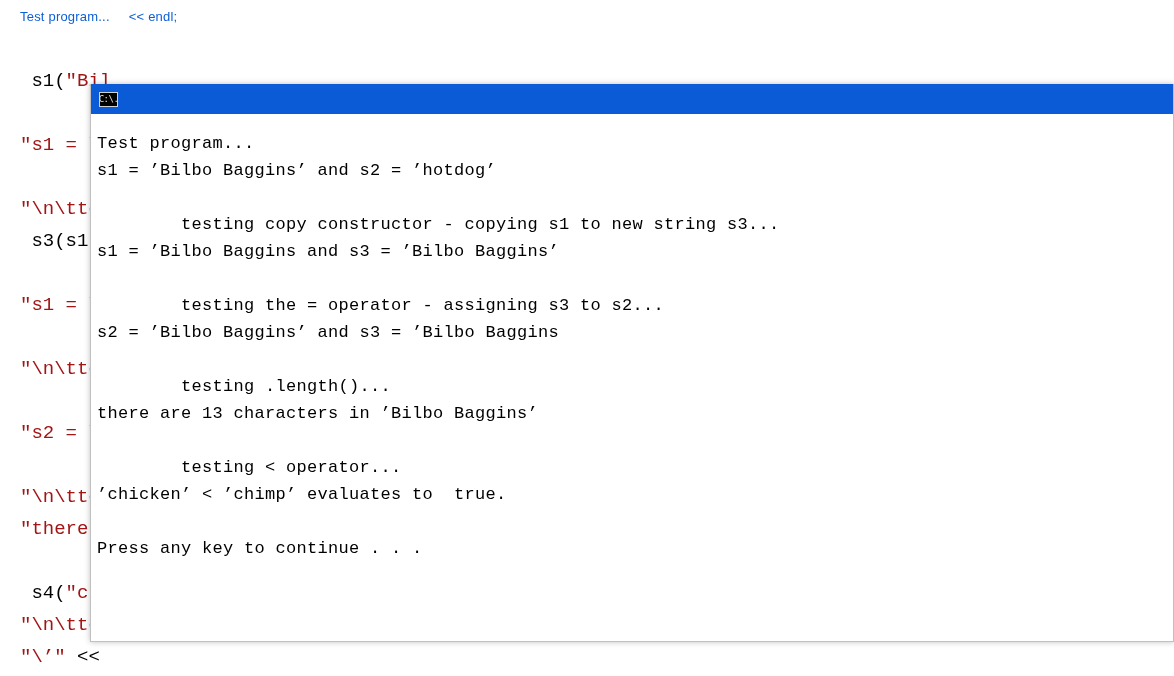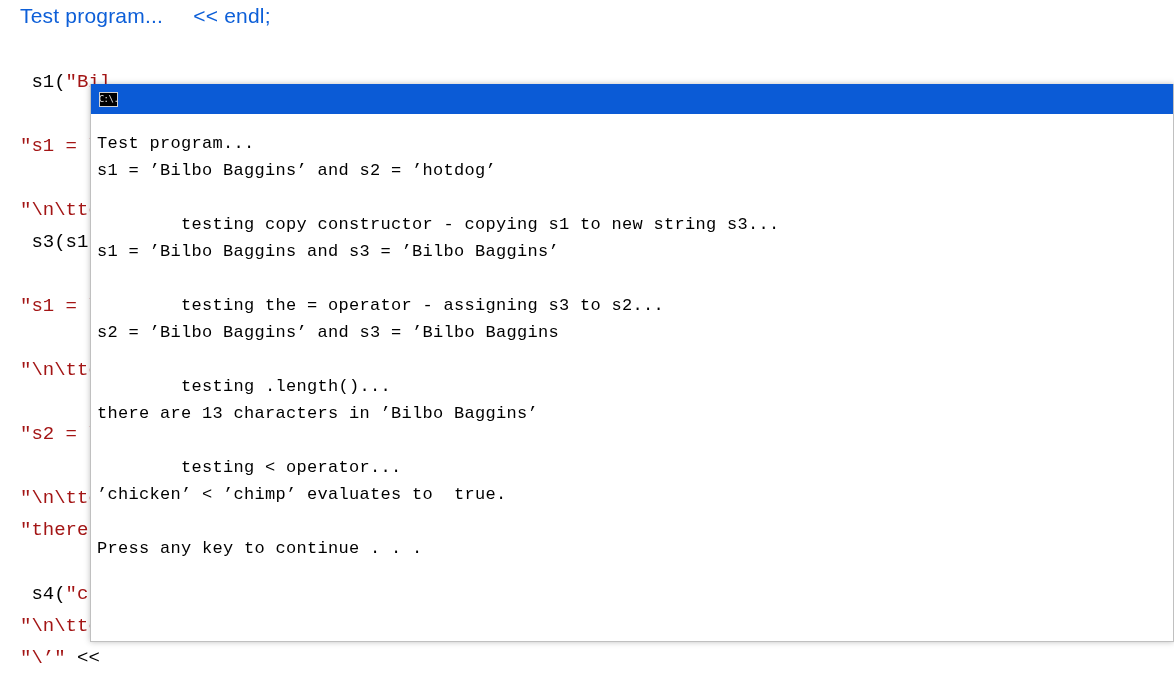--- a/index.html
+++ b/index.html
@@ -27,21 +27,21 @@
       line-height: 32px;
       color: #000000;
       white-space: pre;
     }
     .editor-bg .str {
       color: #a31515;
     }
     .editor-bg .cut-title {
       color: #0d5fd8;
       font-family: "Segoe UI", Tahoma, sans-serif;
-      font-size: 21px;
+      font-size: 13px;
       font-weight: 400;
       letter-spacing: 0.2px;
     }
     .cmd-window {
       position: absolute;
       top: 84px;
       left: 90px;
       width: 1084px;
       height: 558px;
       background: #ffffff;

